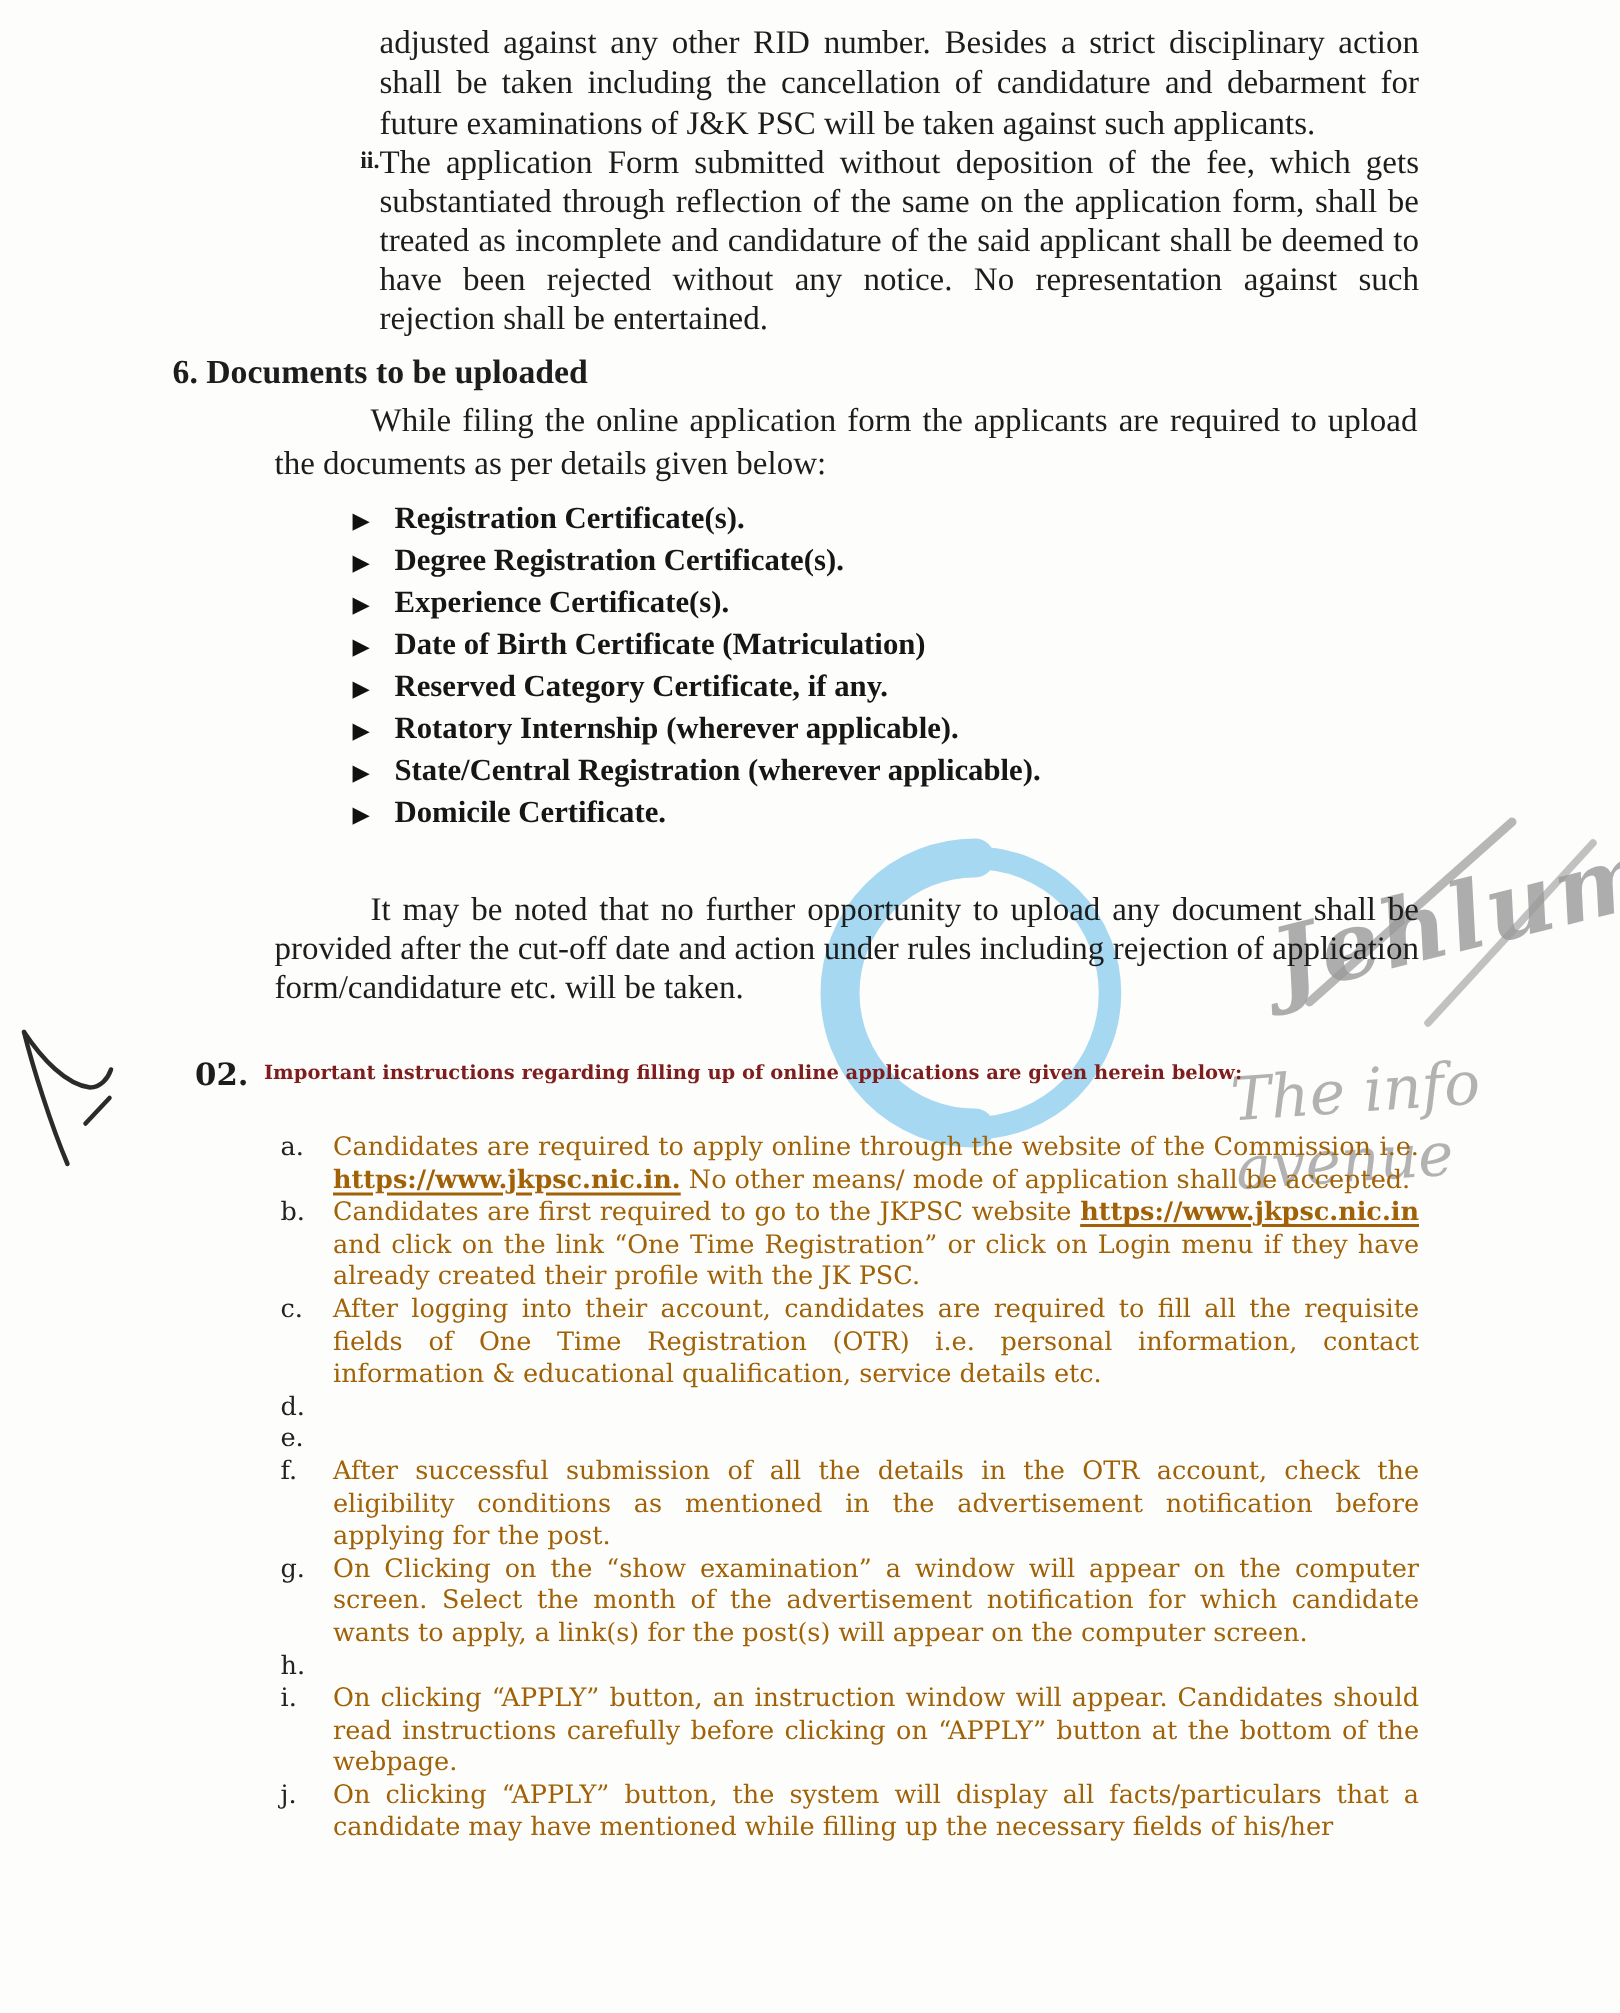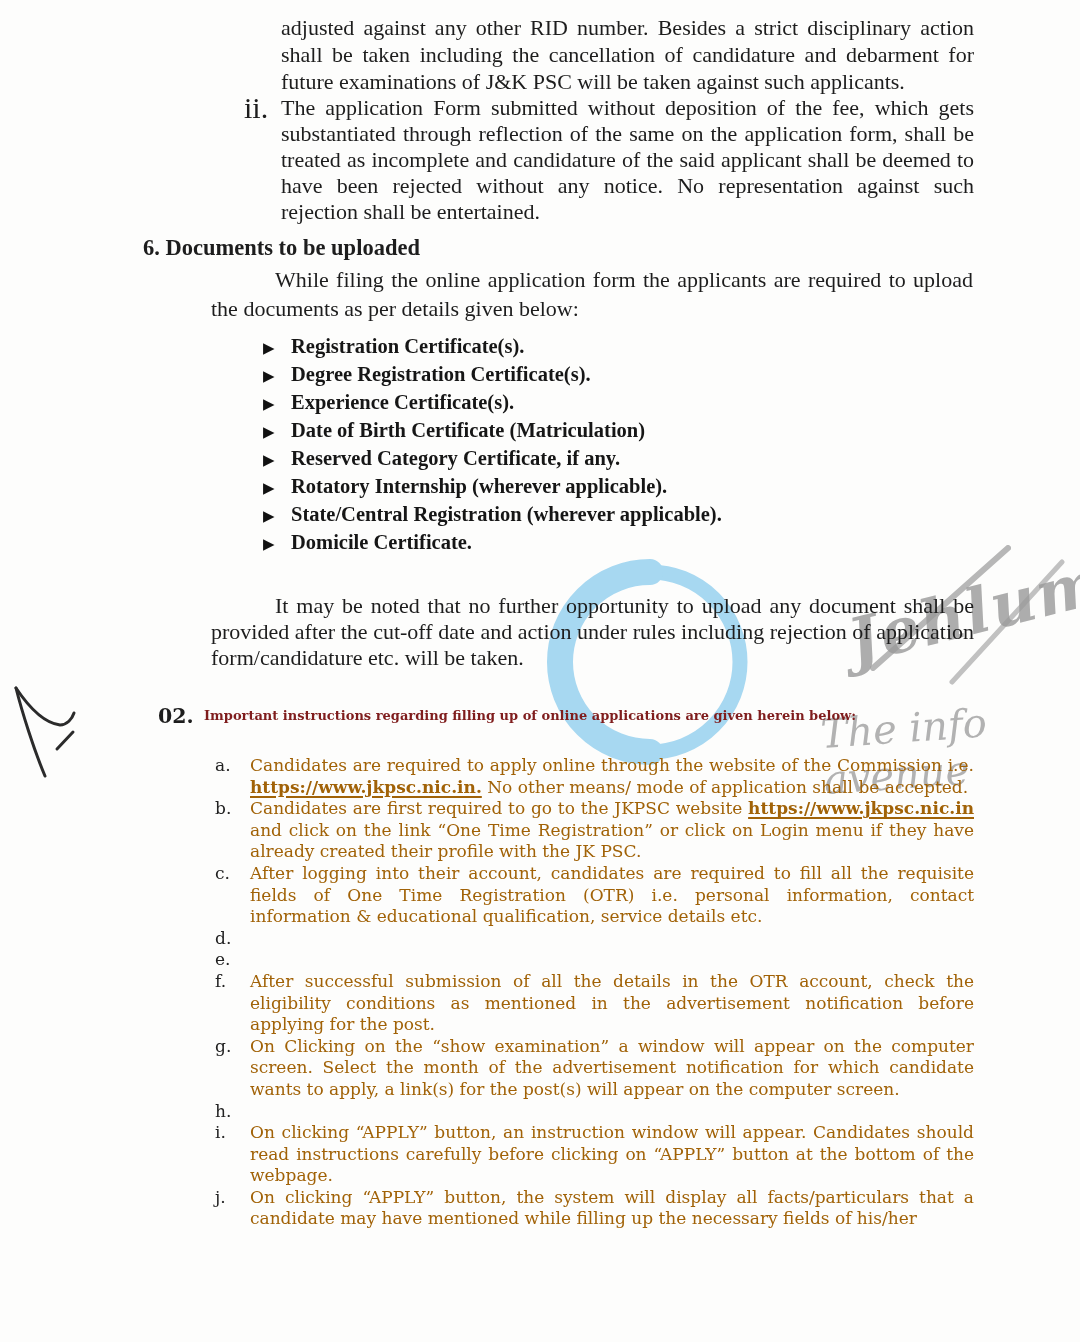--- a/index.html
+++ b/index.html
@@ -1,27 +1,27 @@
 <!DOCTYPE html>
 <html style="--wm-blue: #a7d8f1; --wm-gray: #9a9a9a;"><head>
 <meta charset="utf-8">
 <style>
   html,body{margin:0;padding:0;}
   body{width:1080px;height:1342px;overflow:hidden;background:#fdfdfc;position:relative;
        font-family:"Liberation Serif",serif;color:#1d1d1d;}
   .layer{position:absolute;left:0;top:0;width:1080px;height:1342px;}
   .wm-layer{z-index:0;}
   .ink-layer{z-index:3;pointer-events:none;}
-  .content{position:relative;z-index:2;padding-top:14px;padding-left:28px;}
+  .content{position:relative;z-index:2;padding-top:14px;}
 
   
   .top-para{margin:0 0 0 253px;width:693px;font-size:22px;line-height:27px;
             text-align:justify;}
   .hang-ii{display:flex;margin-left:216px;margin-top:0;}
-  .hang-ii .marker{width:37px;font-weight:normal;font-size:30px;line-height:26px;}
+  .hang-ii .marker{width:37px;font-weight:bold;font-size:16px;line-height:26px;text-align:right;}
   .hang-ii .body{width:693px;font-size:22px;line-height:26px;text-align:justify;}
 
   .h6{margin:10px 0 4px 115px;font-size:22.5px;font-weight:bold;}
   .intro{margin:0 0 0 183px;width:762px;font-size:22px;line-height:29px;
          text-align:justify;text-indent:64px;}
 
   .doc-list{list-style:none;margin:10px 0 0 235px;padding:0;}
   .doc-list li{display:flex;align-items:baseline;line-height:26px;}
   .doc-list .tri{width:28px;font-size:15px;color:#111;}
   .doc-list .doc-txt{font-weight:bold;font-size:20.5px;color:#161616;}

